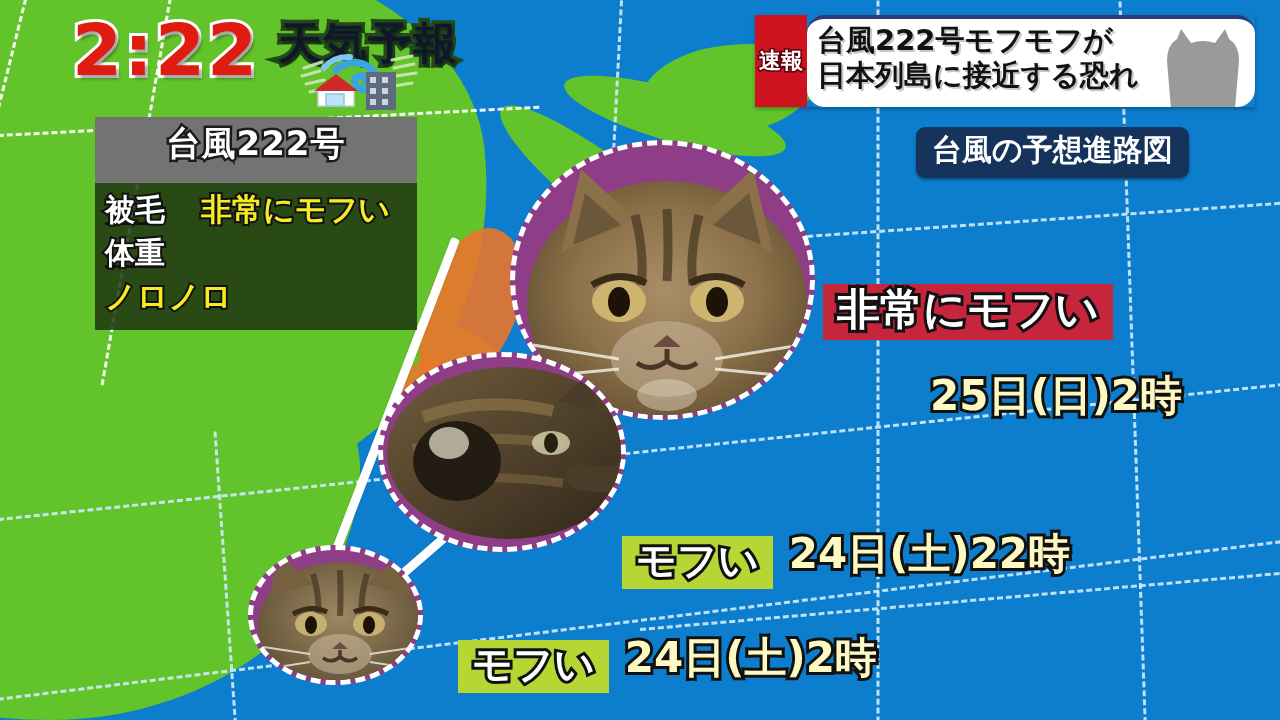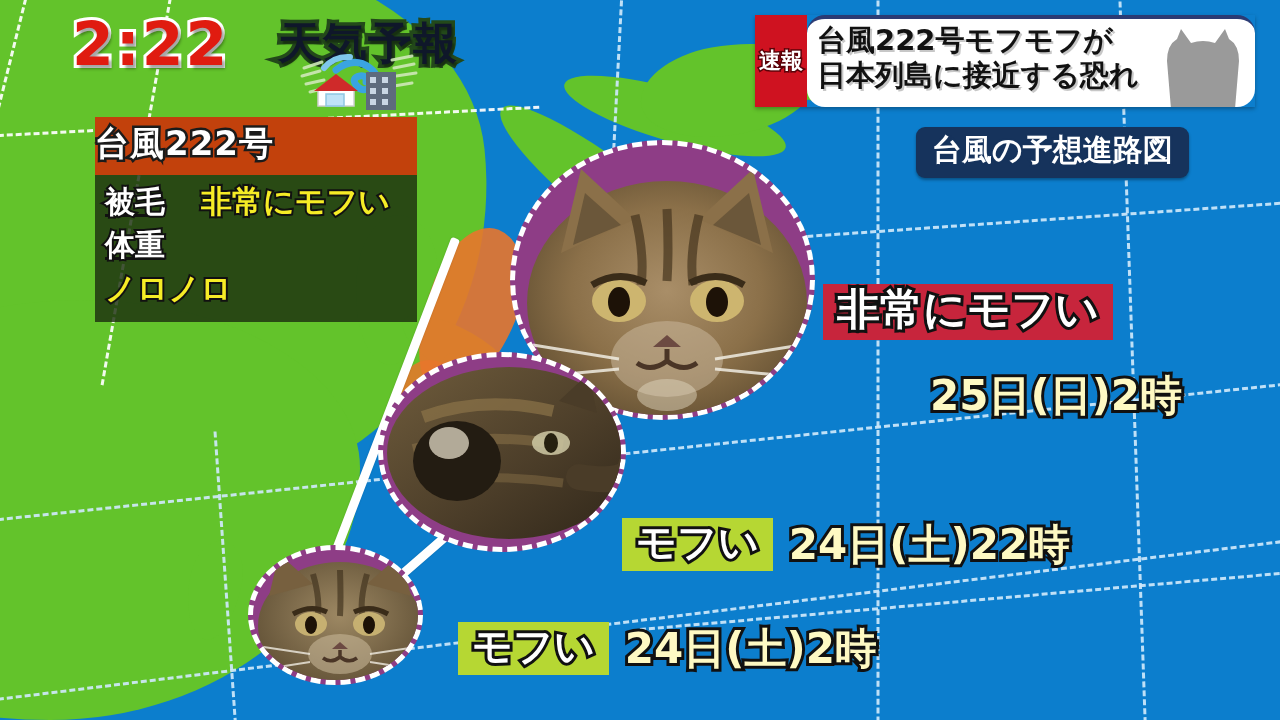--- a/index.html
+++ b/index.html
@@ -81,40 +81,40 @@
   
   .cone-line{position:absolute;background:#ffffff;transform-origin:left center;border-radius:3px;
              box-shadow:0 0 2px rgba(0,0,0,.15);}
 
   
   .fc-circle{position:absolute;border-radius:50%;background:#8e3d86;
              border:5px dashed #ffffff;box-sizing:border-box;overflow:hidden;}
 
   
   .clock{
-    position:absolute;left:72px;top:14px;font-size:60px;font-weight:bold;
+    position:absolute;left:72px;top:14px;font-size:72px;font-weight:bold;
     color:#e01b10;letter-spacing:2px;line-height:1;
     -webkit-text-stroke:6px #ffffff;paint-order:stroke fill;
     text-shadow:3px 4px 3px rgba(0,0,0,.35);
     font-family:"DejaVu Sans","Liberation Sans",sans-serif;
   }
   .prog-title{
     position:absolute;left:278px;top:14px;font-size:44px;font-weight:bold;color:#0f172a;
     -webkit-text-stroke:7px #23491a;paint-order:stroke fill;letter-spacing:1px;
     text-shadow:2px 3px 2px rgba(0,0,0,.35);
   }
 
   
   .wicon{position:absolute;left:300px;top:46px;width:118px;height:66px;}
 
   
   .info-panel{position:absolute;left:95px;top:117px;width:322px;}
   .info-head{
-    background:#c2410c;color:#fff;text-align:left;font-size:34px;font-weight:bold;
-    padding:4px 0 8px;letter-spacing:1px;
+    background:#737373;color:#fff;text-align:center;font-size:34px;font-weight:bold;
+    padding:4px 0 16px;letter-spacing:1px;
     -webkit-text-stroke:5px #1b1b1b;paint-order:stroke fill;
   }
   .info-body{background:rgba(28,48,16,.82);padding:6px 10px 10px 10px;}
   .info-row{display:flex;align-items:baseline;margin-bottom:2px;}
   .info-key{
     width:96px;flex:0 0 96px;color:#ffffff;font-size:30px;font-weight:bold;
     -webkit-text-stroke:4px #111;paint-order:stroke fill;text-decoration:underline;
   }
   .info-val{
     color:#f6ec26;font-size:31px;font-weight:bold;white-space:nowrap;
@@ -143,21 +143,21 @@
     box-shadow:0 2px 3px rgba(0,0,0,.35);
   }
 
   
   .stage-label{position:absolute;display:flex;align-items:center;white-space:nowrap;}
   .chip{
     font-size:40px;font-weight:bold;color:#ffffff;padding:4px 14px 9px;
     -webkit-text-stroke:6px #111;paint-order:stroke fill;line-height:1;
   }
   .chip.crimson{background:#c7253c;font-size:43px;}
-  .chip.lime{background:#b6d733;}
+  .chip.lime{background:#b6d733;margin-top:18px;}
   .when{
     font-size:42px;font-weight:bold;color:#fef9c3;margin-left:16px;line-height:1;
     -webkit-text-stroke:6px #111;paint-order:stroke fill;
   }
 </style>
 </head>
 <body>
 
 <div class="stage">
 

